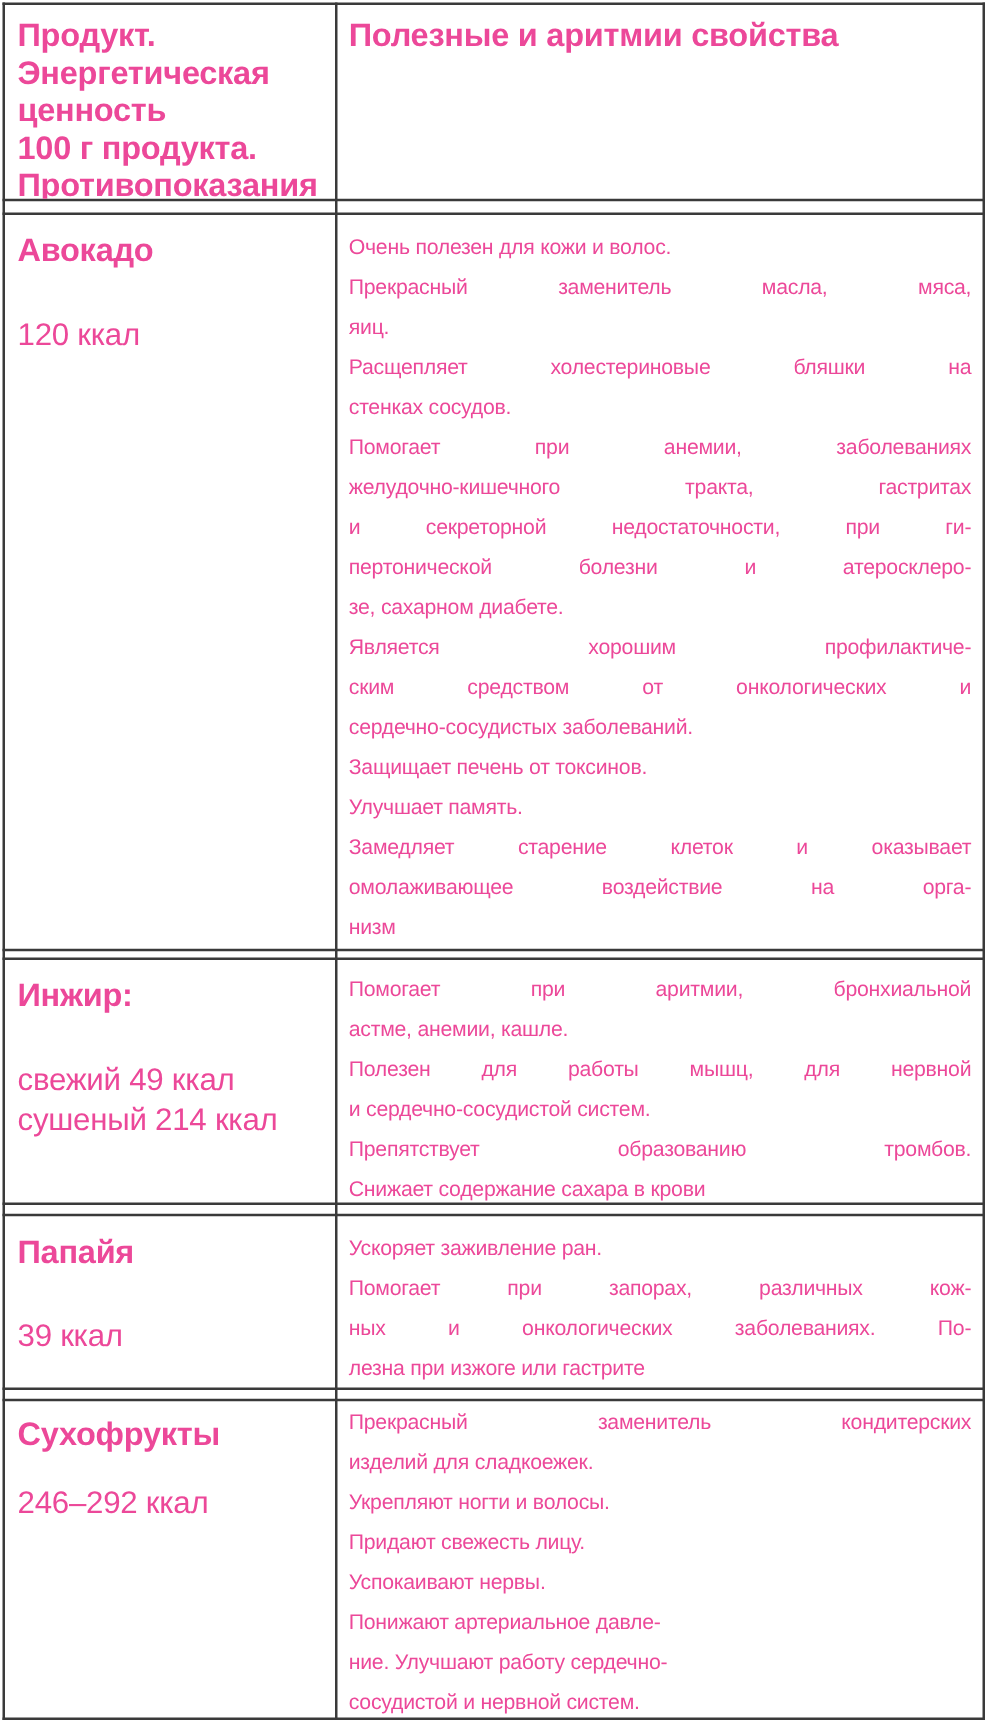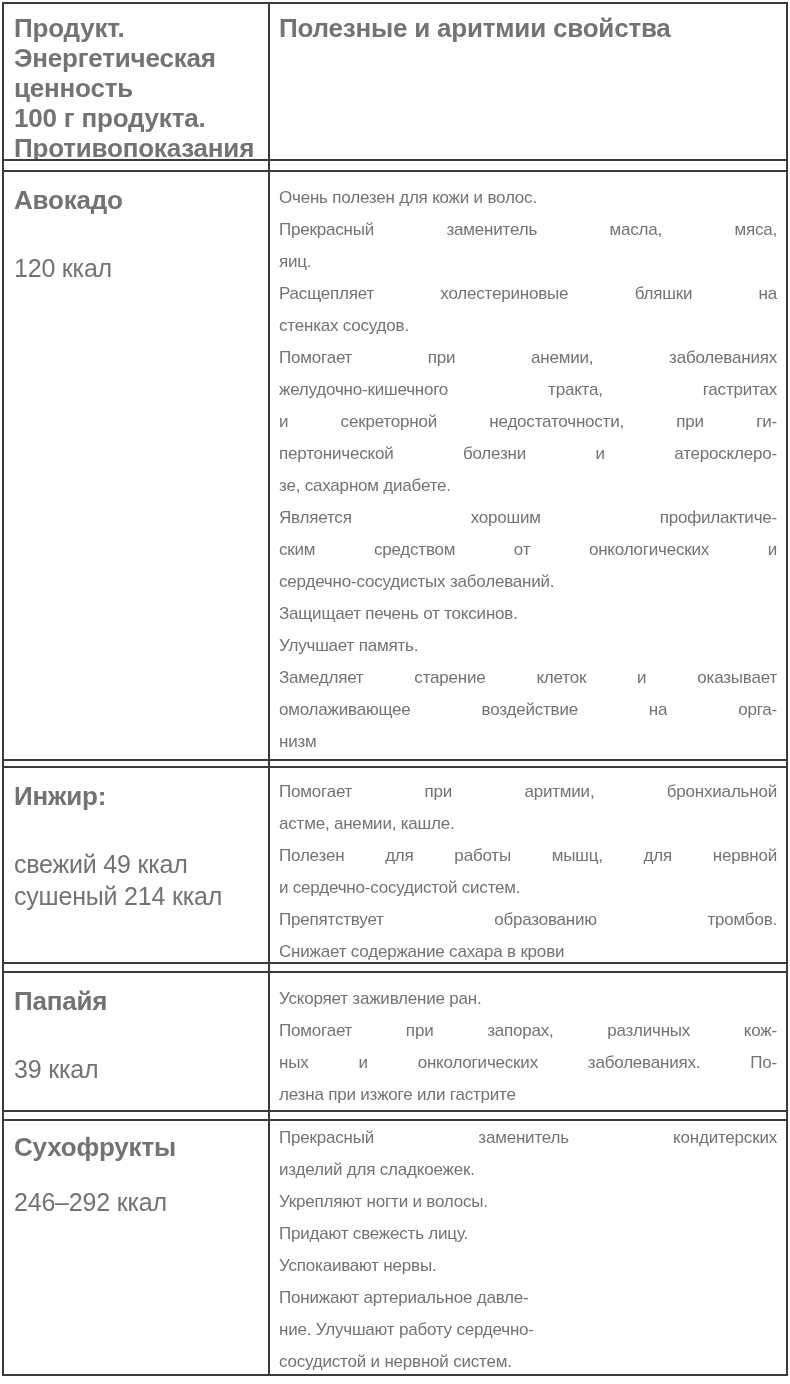--- a/index.html
+++ b/index.html
@@ -1,21 +1,21 @@
 <!DOCTYPE html>
 <html lang="ru"><head>
 <meta charset="utf-8">
 <style>
   html,body{margin:0;padding:0;background:#ffffff;}
   .page{
     position:relative;
     width:790px;height:1384px;
     background:#ffffff;
     font-family:"Liberation Sans","DejaVu Sans",sans-serif;
-    color:#737373;
+    color:#ec4899;
     overflow:hidden;
     letter-spacing:-0.2px;
   }
   .hline{position:absolute;left:2px;width:786px;height:2px;background:#3a3a3a;}
   .vline{position:absolute;top:2px;width:2px;height:1374px;background:#3a3a3a;}
   .cell{position:absolute;overflow:hidden;box-sizing:border-box;}
   .cell.left{left:4px;width:264px;padding:12px 10px 0 10px;}
   .cell.right{left:270px;width:516px;padding:10px 9px 0 9px;}
   .hdr{font-weight:bold;font-size:26px;line-height:30px;}
   .hdr-line{white-space:nowrap;}

